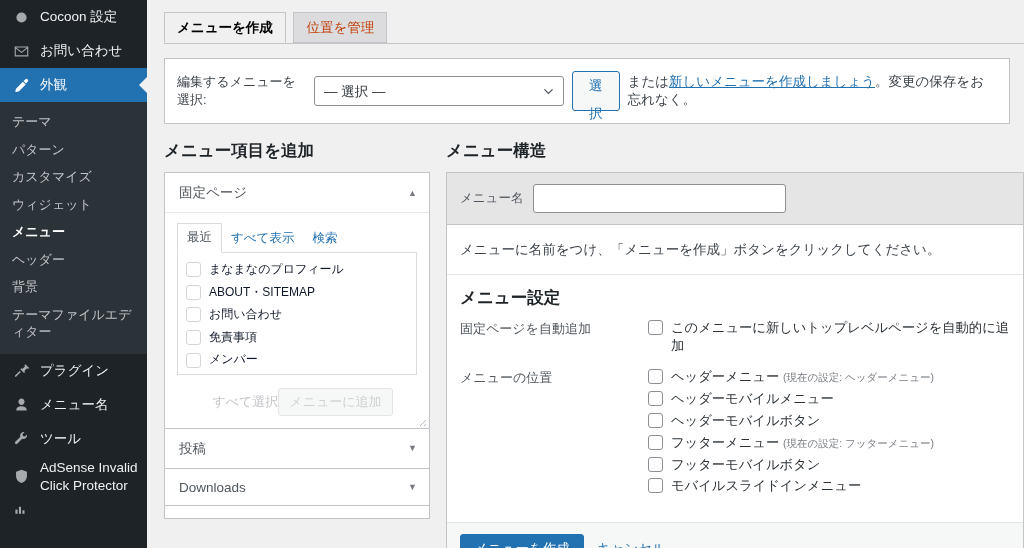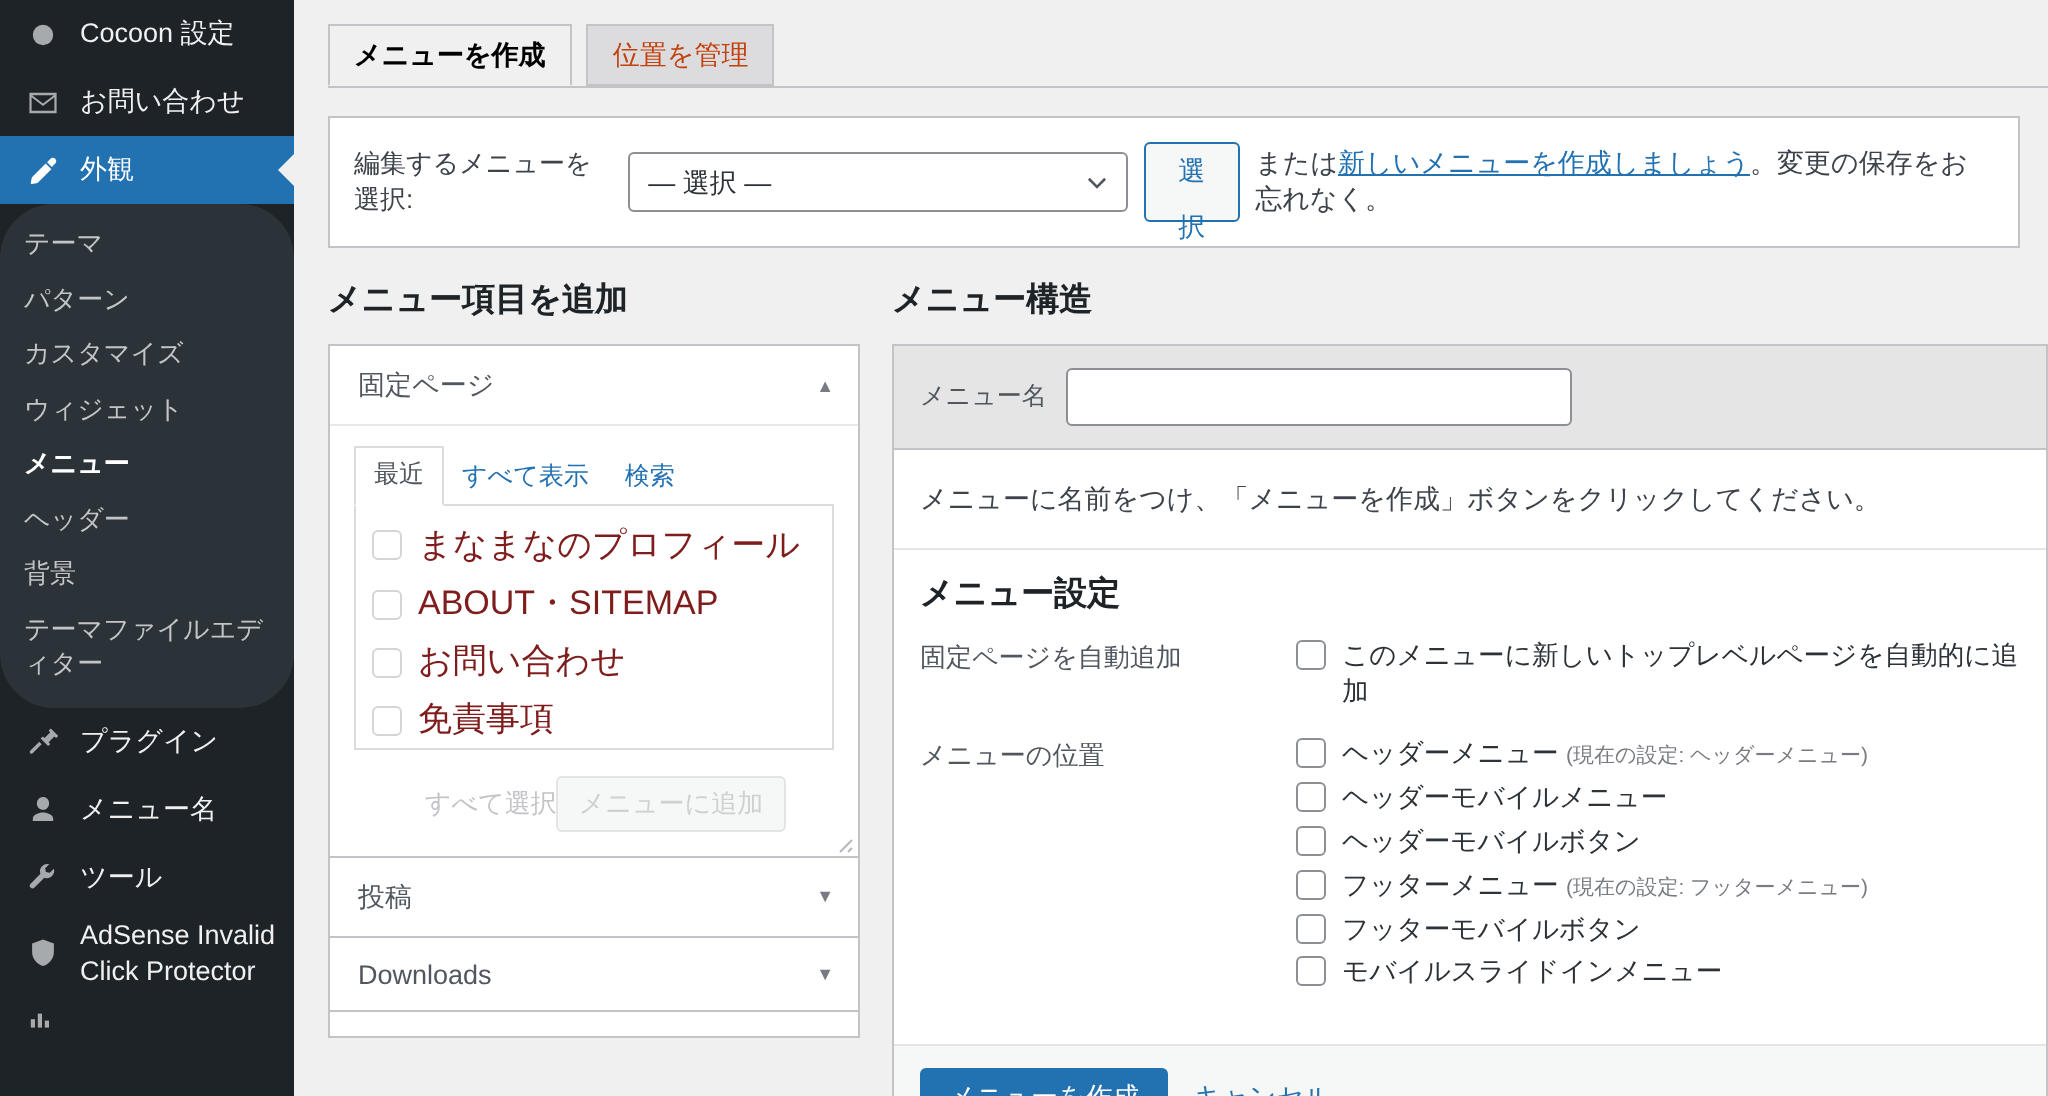--- a/index.html
+++ b/index.html
@@ -54,21 +54,20 @@
     border-width: 8px;
     border-style: solid;
     border-color: transparent #f0f0f1 transparent transparent;
   }
   .menu-item.two-line { height: 42px; align-items: center; }
   .menu-item.two-line .mi-label { line-height: 1.35; }
 
   .submenu {
     background: #2c3338;
     padding: 6px 0 8px 0;
-    border-radius: 27px;
   }
   .submenu-item {
     display: block;
     padding: 5px 0 5px 12px;
     color: #c3c4c7;
     font-size: 13px;
     line-height: 1.35;
     cursor: pointer;
   }
   .submenu-item.active { color: #fff; font-weight: bold; }
@@ -226,21 +225,21 @@
   }
   .chk-row { display: flex; align-items: center; margin-bottom: 7px; }
   .cbox {
     width: 15px; height: 15px;
     border: 1px solid #d5d5d7;
     border-radius: 3px;
     background: #fff;
     flex: 0 0 15px;
     margin-right: 8px;
   }
-  .chk-label { font-size: 17px; color: #7f1d1d; line-height: 1.3; }
+  .chk-label { font-size: 12px; color: #0f172a; line-height: 1.3; }
 
   .panel-foot {
     display: flex; align-items: center; justify-content: center;
     padding: 13px 1px 12px 12px;
     background: #fff;
     position: relative;
   }
   .link-muted { font-size: 13px; color: #c3c4c7; cursor: pointer; }
   .btn-add {
     height: 28px;

